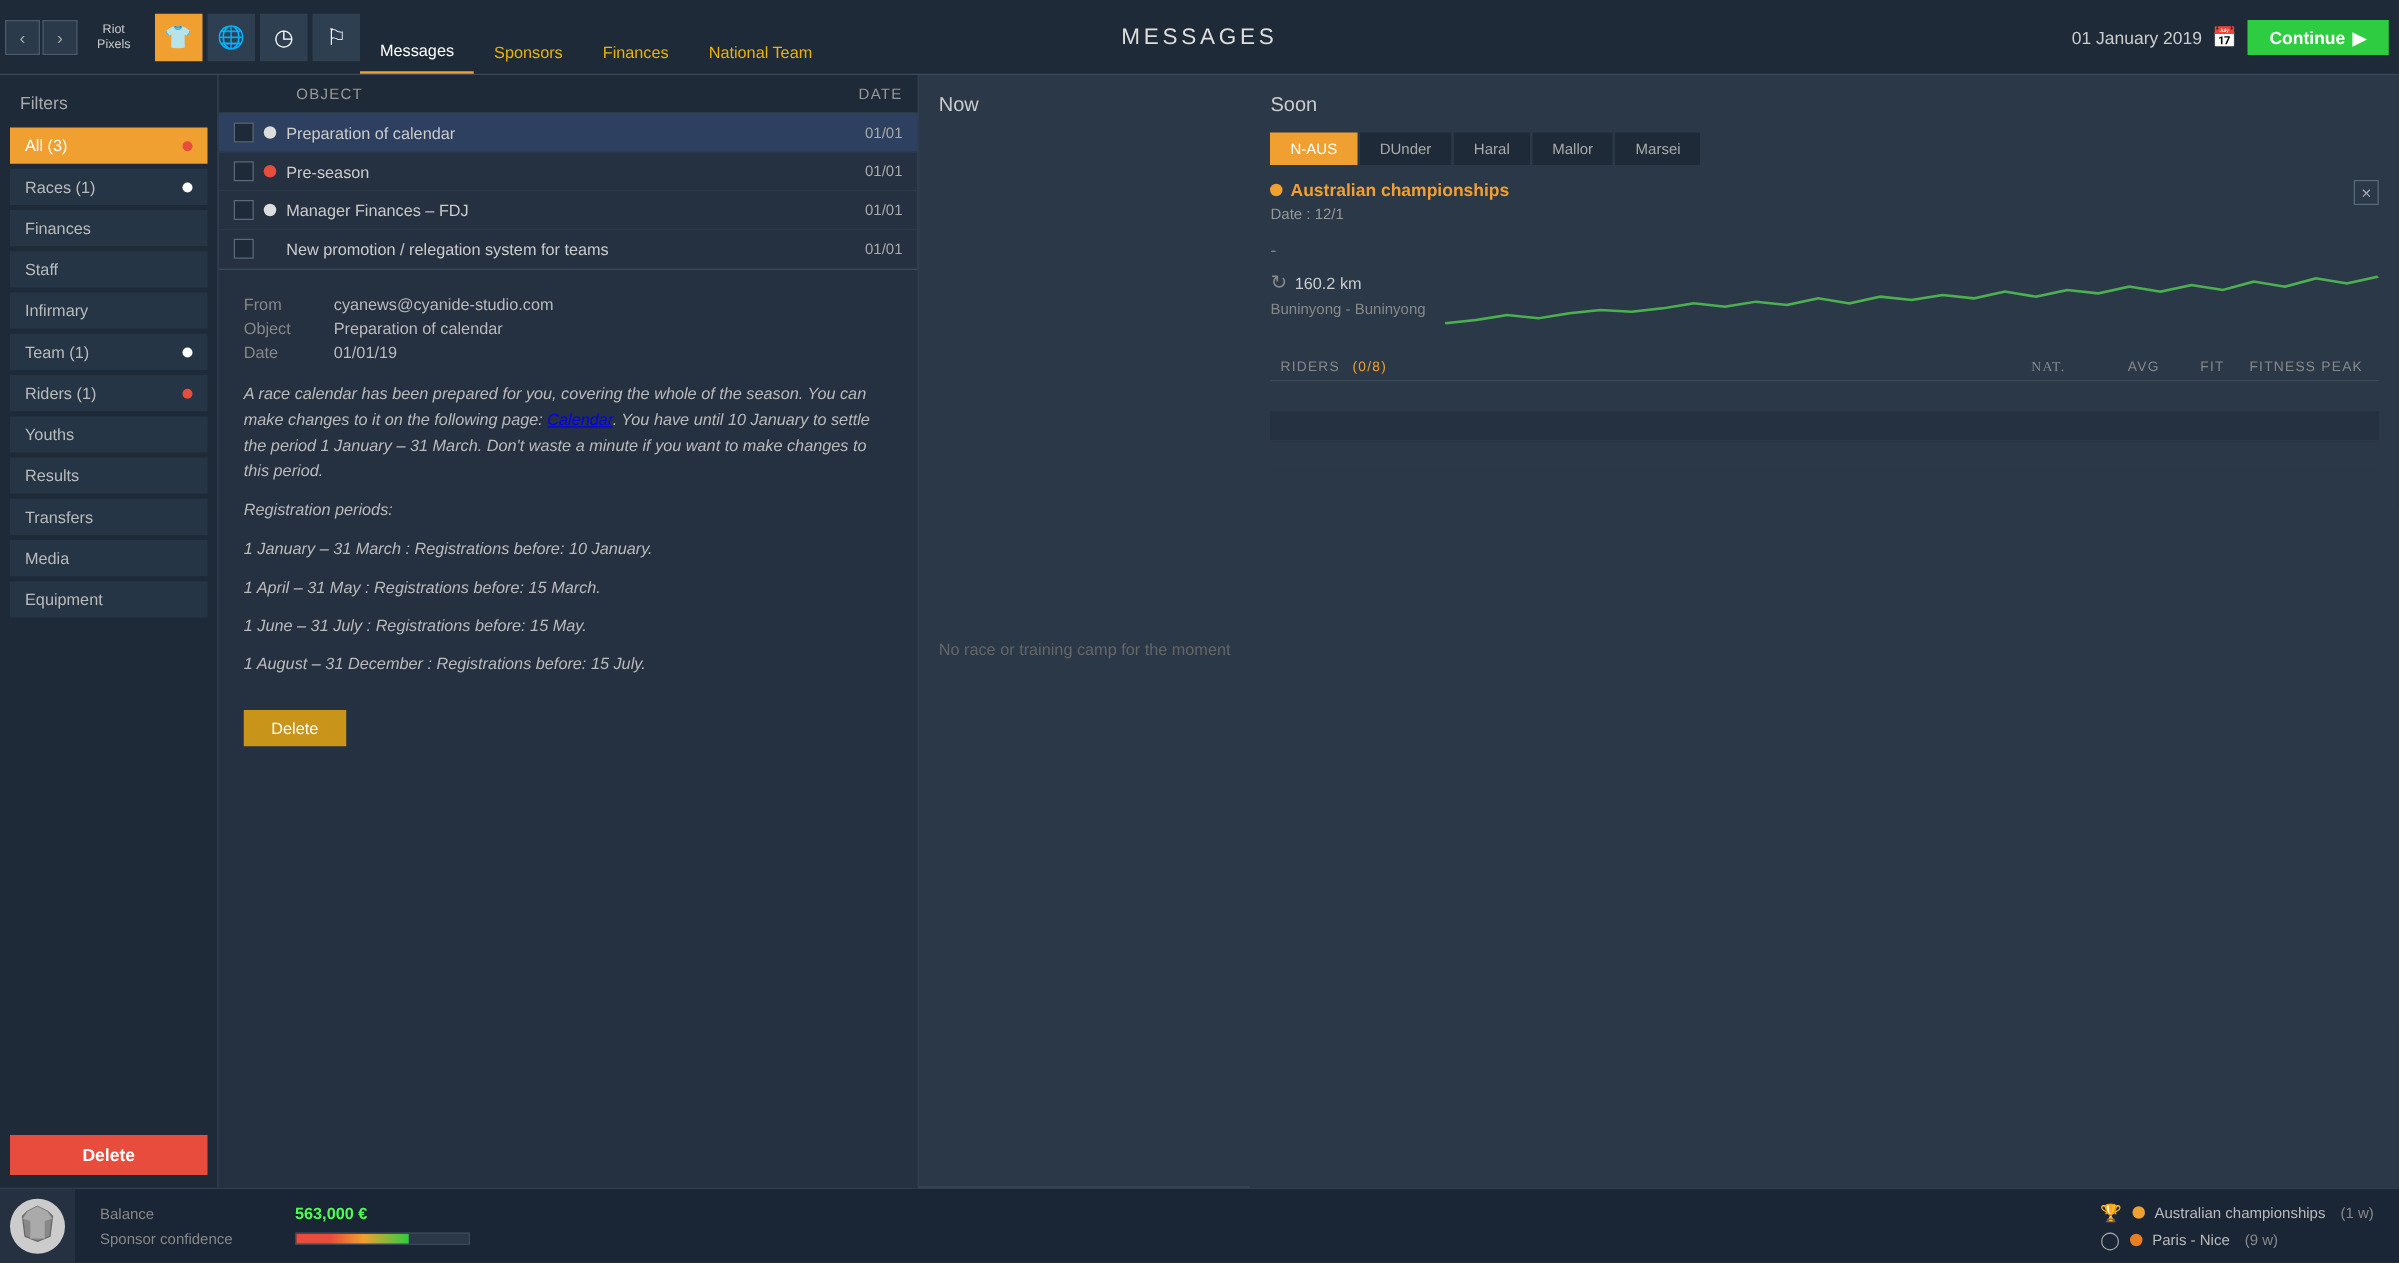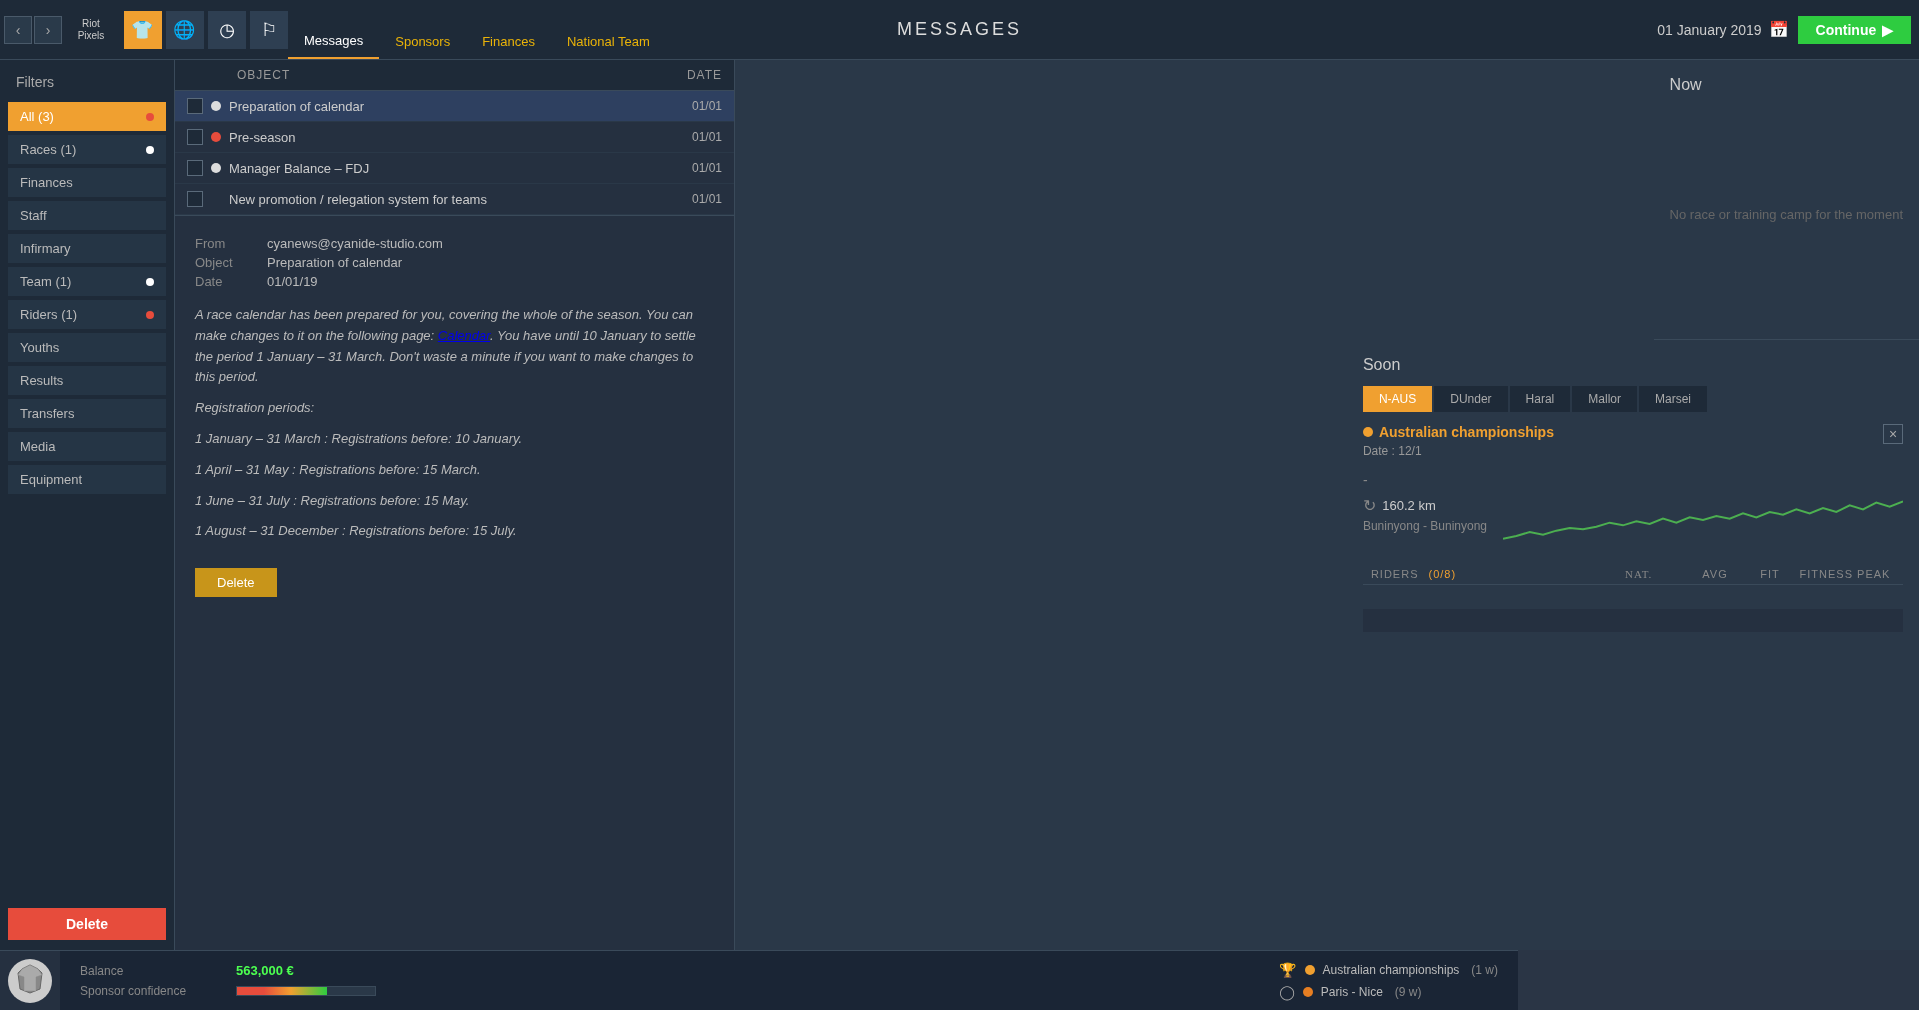--- a/index.html
+++ b/index.html
@@ -272,23 +272,22 @@
       color: #fff;
       border: none;
       cursor: pointer;
       font-size: 13px;
     }
 
     
     .right-panel {
       flex: 1;
       display: flex;
-      flex-direction: column;
+      flex-direction: row;
       background: #2a3848;
-      align-items: flex-end;
     }
     .now-section {
       background: #2a3848;
       padding: 16px;
       border-bottom: 1px solid #3a4a5a;
       min-height: 280px;
       display: flex;
       flex-direction: column;
     }
     .section-title {
@@ -386,21 +385,21 @@
 
     
     .bottom-bar {
       height: 60px;
       background: #1a2535;
       display: flex;
       align-items: center;
       border-top: 1px solid #3a4a5a;
       position: fixed;
       bottom: 0;
-      width: 1518px;
+      width: 1919px;
     }
     .team-logo {
       width: 60px; height: 60px;
       display: flex; align-items: center; justify-content: center;
       background: #253040;
     }
     .team-logo-inner {
       width: 44px; height: 44px;
       background: #ccc;
       border-radius: 50%;
@@ -558,21 +557,21 @@
       <div class="message-row">
         <div class="msg-checkbox"></div>
         <div class="msg-dot red"></div>
         <div class="msg-subject">Pre-season</div>
         <div class="msg-date">01/01</div>
       </div>
 
       <div class="message-row">
         <div class="msg-checkbox"></div>
         <div class="msg-dot white"></div>
-        <div class="msg-subject">Manager Balance – FDJ</div>
+        <div class="msg-subject">Manager Finances – FDJ</div>
         <div class="msg-date">01/01</div>
       </div>
 
       <div class="message-row">
         <div class="msg-checkbox"></div>
         <div class="msg-dot empty"></div>
         <div class="msg-subject">New promotion / relegation system for teams</div>
         <div class="msg-date">01/01</div>
       </div>
     </div>

